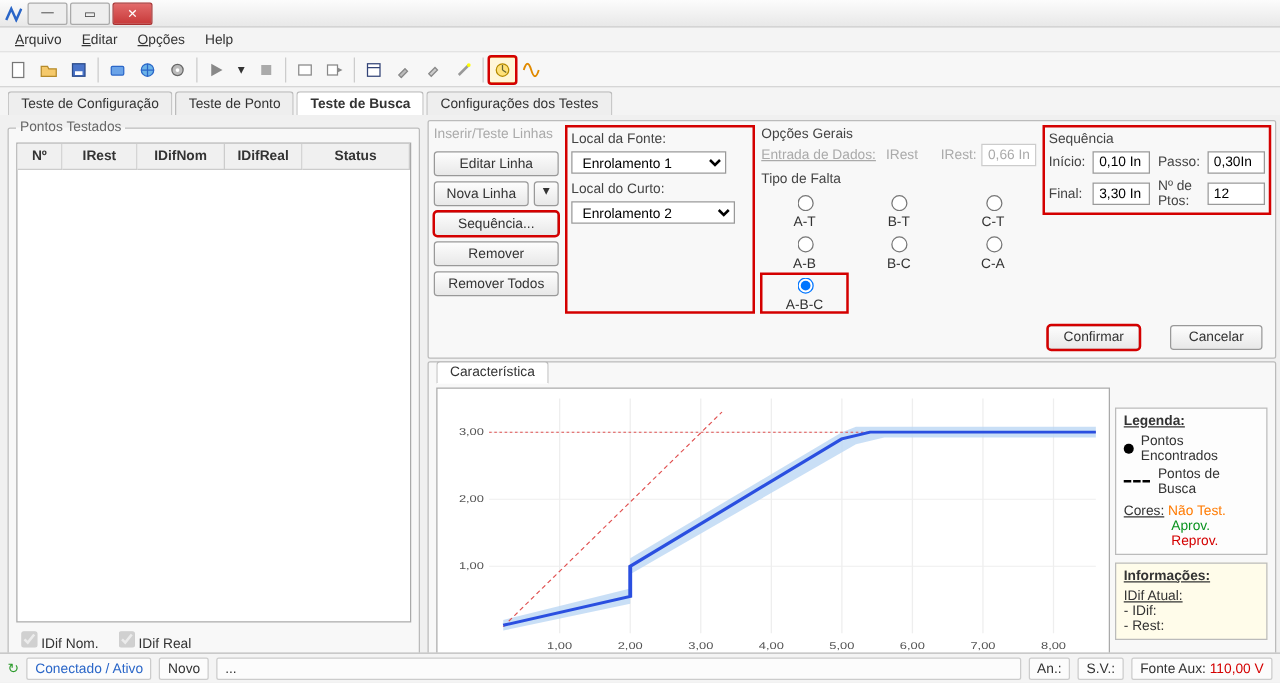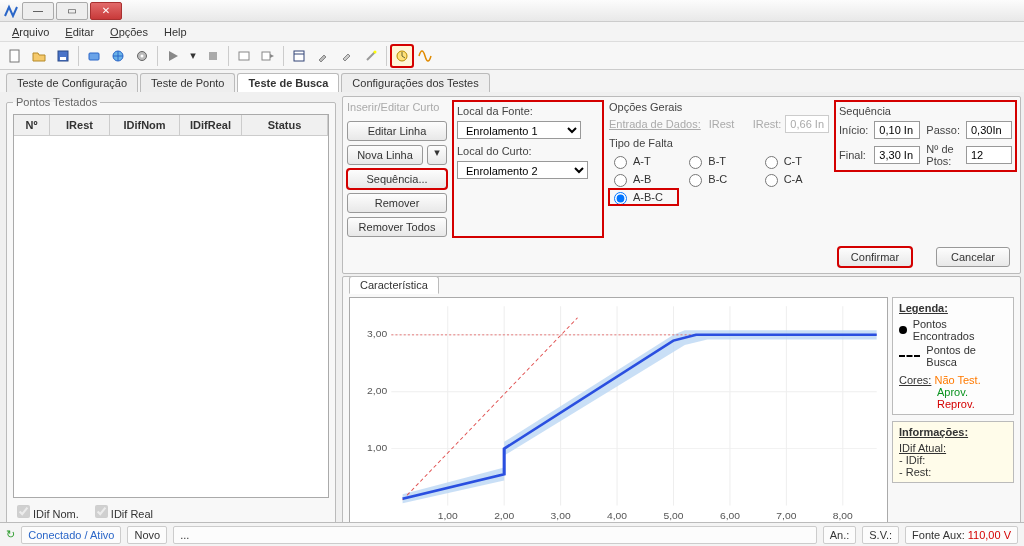--- a/index.html
+++ b/index.html
@@ -69,29 +69,29 @@
   .drop { width:20px; min-width:20px; padding:0; }
   .rowflex { display:flex; gap:4px; align-items:center; }
   .hlred { outline:2px solid #d40000; outline-offset:-1px; }
   .lbl { color:#444; }
   .ghost { color:#aaa; }
   .formrow { display:flex; align-items:center; gap:4px; margin-bottom:4px; }
   .txt { border:1px solid #999; background:#fff; padding:2px 4px; height:18px; display:inline-flex; align-items:center; }
   select.txt, input.txt { font:inherit; font-size:11px; }
   .section-title { margin:0 0 4px 0; }
   .radiogrid { display:grid; grid-template-columns: repeat(3, 1fr); gap:2px 6px; }
-  .radiogrid label { display:flex; align-items:center; gap:3px; }
+  .radiogrid label { display:flex; align-items:center; gap:3px;flex-direction:column; }
   .seqgrid { display:grid; grid-template-columns: auto 46px auto 46px; gap:4px 6px; align-items:center; }
   .actionrow { grid-column:1 / -1; display:flex; justify-content:flex-end; gap:24px; padding:4px 6px 2px 0; }
   .actionrow .btn { min-width:74px; }
 
   .chartbox { position:relative; }
   .charttab { position:absolute; top:-1px; left:6px; background:#fff; border:1px solid #bbb; border-bottom:1px solid #fff; padding:2px 10px; border-radius:3px 3px 0 0; z-index:2; }
   .chartarea { position:absolute; inset:20px 132px 6px 6px; border:1px solid #aaa; background:#fff; }
-  .legendbox { position:absolute; top:20px; right:6px; width:122px; display:flex; flex-direction:column; gap:6px; }
+  .legendbox { position:absolute; top:36px; right:6px; width:122px; display:flex; flex-direction:column; gap:6px; }
   .legendcard { border:1px solid #bbb; background:#fdfdfd; padding:4px 6px; }
   .legendcard .t { text-decoration:underline; font-weight:bold; margin-bottom:4px; }
   .legline { display:flex; gap:6px; align-items:center; margin:2px 0; }
   .dashswatch { width:22px; height:0; border-top:2px dashed #000; }
   .dotswatch { width:8px; height:8px; border-radius:50%; background:#000; }
   .c-orange { color:#ff7a00; }
   .c-green { color:#0a931f; }
   .c-red { color:#d40000; }
 
   .statusbar {
@@ -243,21 +243,21 @@
     <div class="chkrow">
       <label><input type="checkbox" checked="" disabled="" style=""><span>IDif Nom.</span></label>
       <label><input type="checkbox" checked="" disabled="" style=""><span>IDif Real</span></label>
     </div>
   </fieldset>
 
   <div class="rightcol">
     <div class="topform">
 
       <div class="btncol">
-        <span class="ghost section-title">Inserir/Editar Curto</span>
+        <span class="ghost section-title">Inserir/Teste Linhas</span>
         <div class="btn"><span class="ul">E</span>ditar Linha</div>
         <div class="rowflex">
           <div class="btn" style="flex:1">Nova <span class="ul">L</span>inha</div>
           <div class="btn drop">▾</div>
         </div>
         <div class="btn hlred">Sequência...</div>
         <div class="btn"><span class="ul">R</span>emover</div>
         <div class="btn">Remover <span class="ul">T</span>odos</div>
       </div>
 

